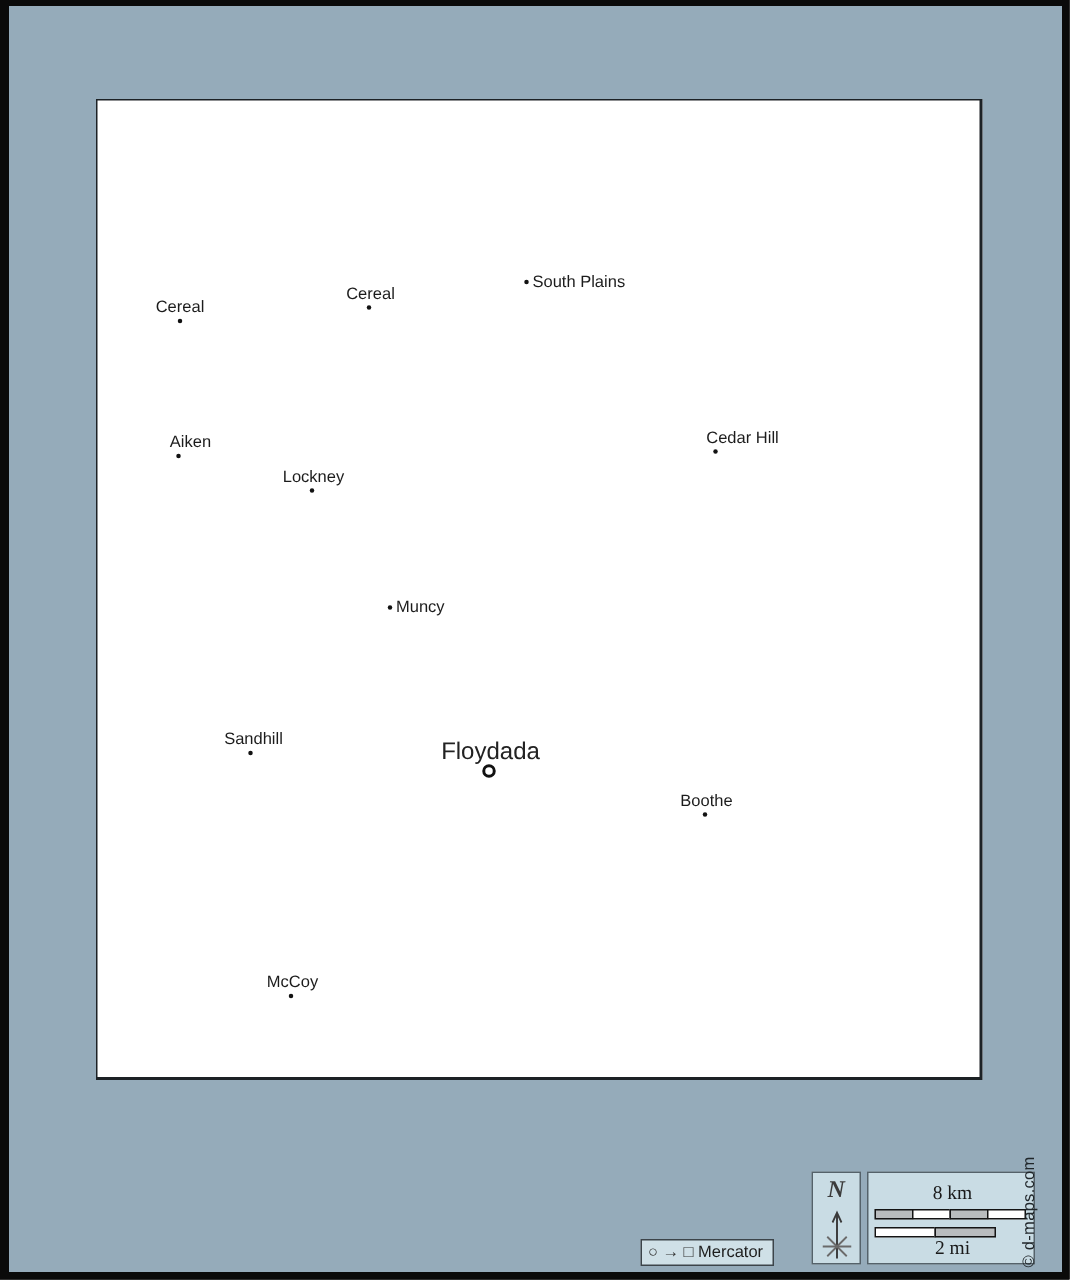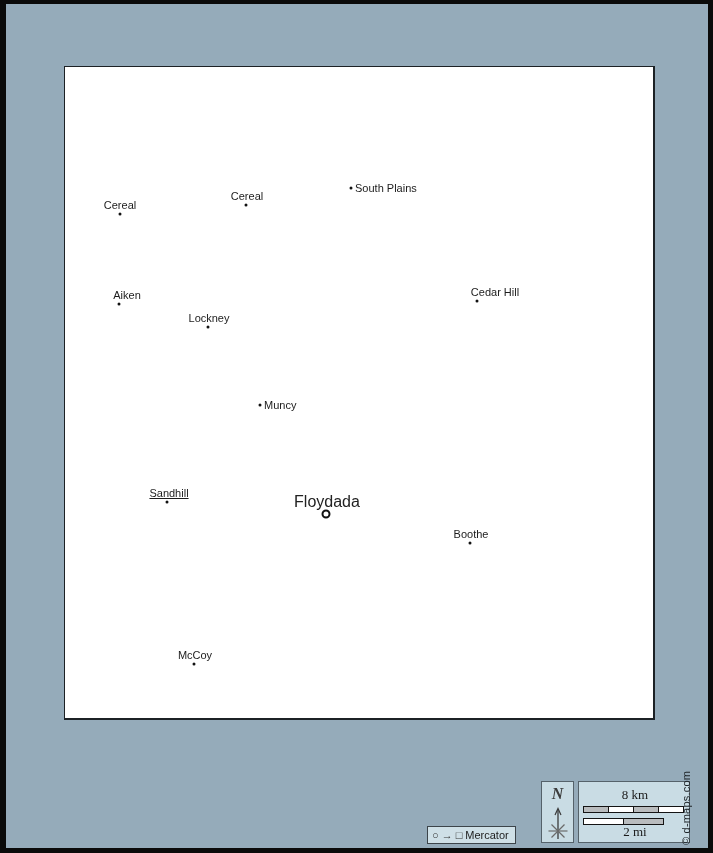--- a/index.html
+++ b/index.html
@@ -94,21 +94,21 @@
       <div class="town" style="left: 477px; top: 301px;">
         <span class="marker dot"></span>
         <span class="town-label above" style="left: 18px;">Cedar Hill</span>
       </div>
       <div class="town" style="left: 260px; top: 405px;">
         <span class="marker dot"></span>
         <span class="town-label right">Muncy</span>
       </div>
       <div class="town" style="left: 167px; top: 502px;">
         <span class="marker dot"></span>
-        <span class="town-label above" style="left: 2px; text-decoration: underline;">Sandhill</span>
+        <span class="town-label above" style="left: 2px;">Sandhill</span>
       </div>
       <div class="town" style="left: 326px; top: 514px;">
         <span class="marker ring"></span>
         <span class="town-label above large" style="left: 1px;">Floydada</span>
       </div>
       <div class="town" style="left: 470px; top: 543px;">
         <span class="marker dot"></span>
         <span class="town-label above" style="left: 1px;">Boothe</span>
       </div>
       <div class="town" style="left: 194px; top: 664px;">

